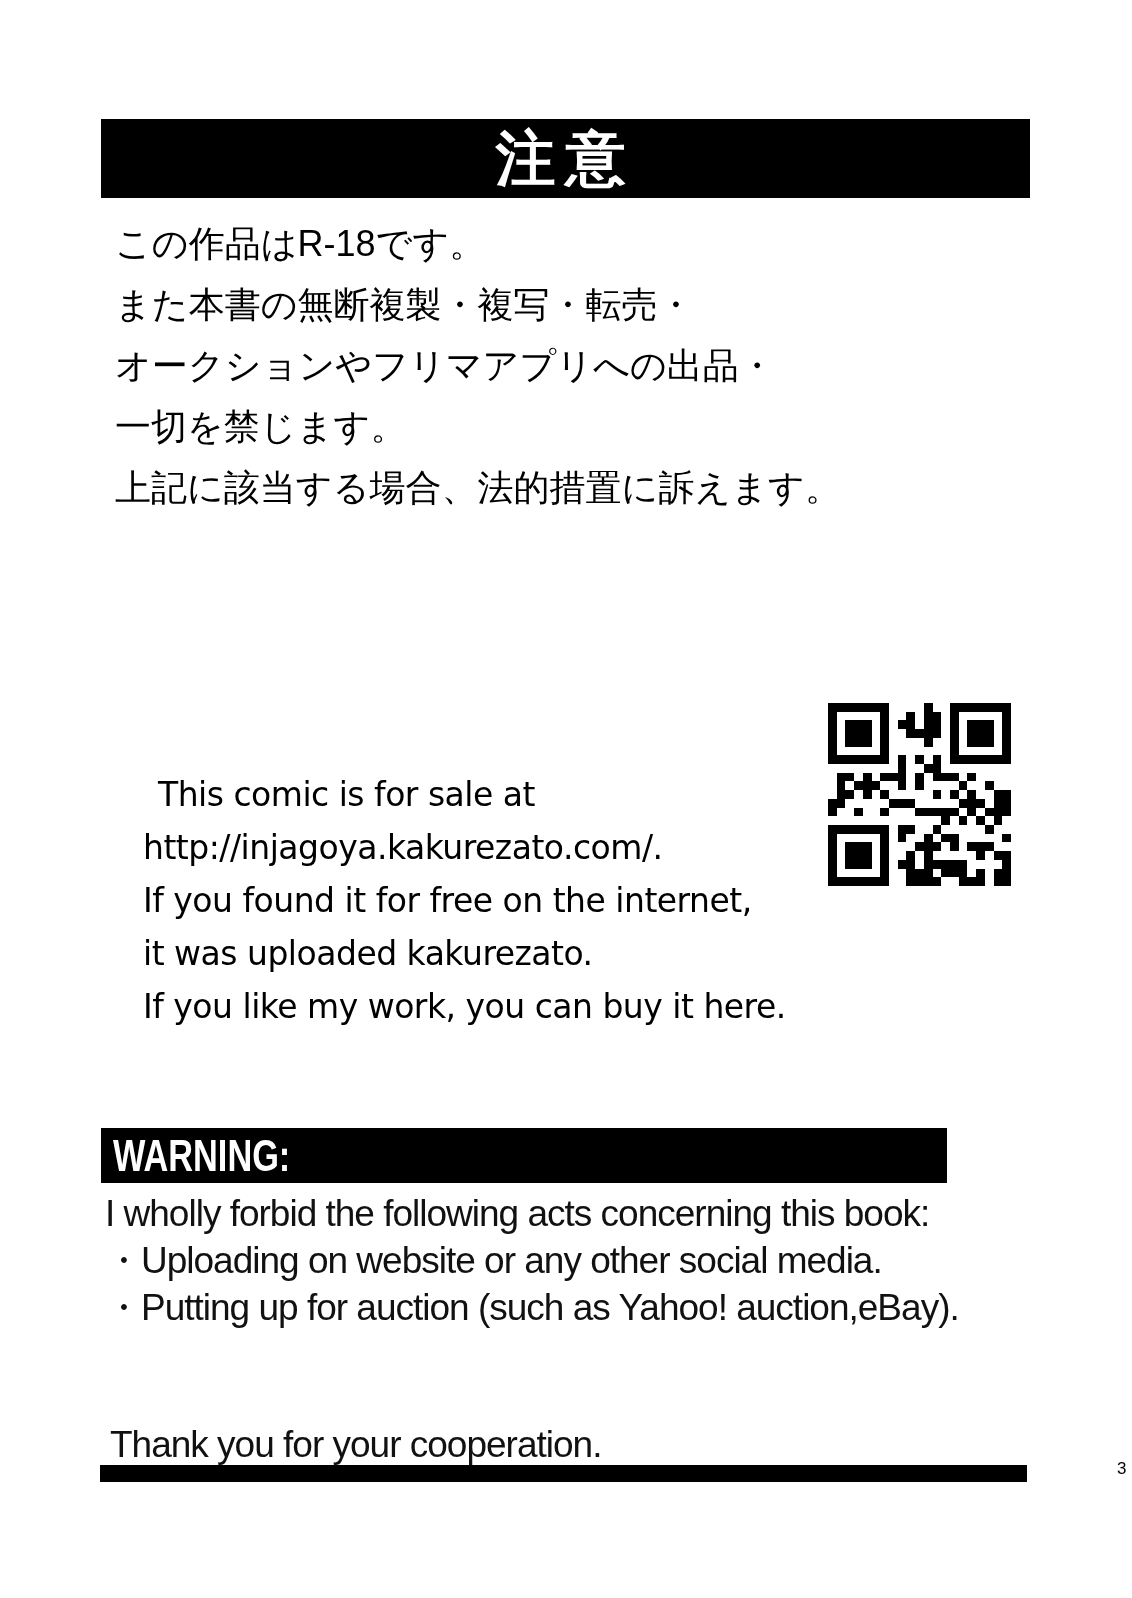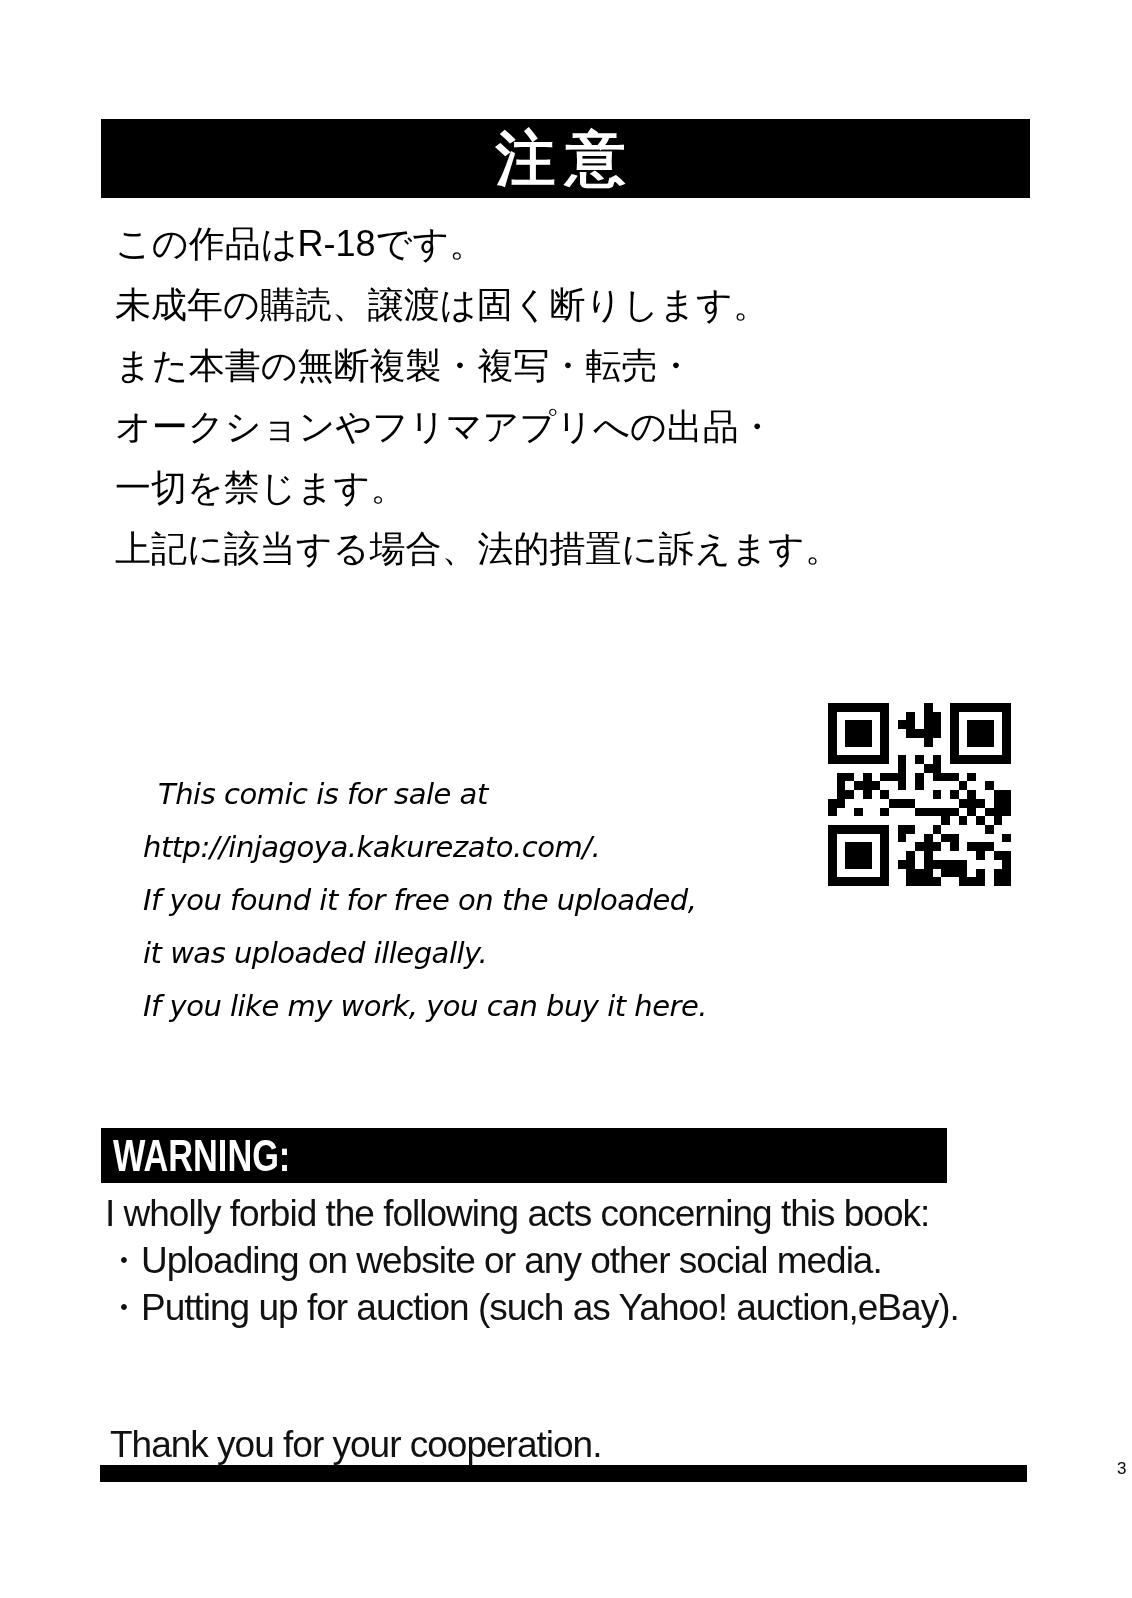--- a/index.html
+++ b/index.html
@@ -58,25 +58,24 @@
   .qr svg { display: block; width: 100%; height: 100%; }
 
   
   .en-block {
     position: absolute;
     left: 143px; top: 768px;
     width: 920px;
   }
   .en-block .line {
     font-family: "DejaVu Sans", "Liberation Sans", sans-serif;
-    font-size: 29px;
+    font-size: 33px;
     line-height: 53px;
     white-space: nowrap;
     letter-spacing: -0.5px;
-    font-style: italic;
   }
   .en-block .line.indent { padding-left: 15px; }
 
   
   .warning-bar {
     position: absolute;
     left: 101px; top: 1128px;
     width: 846px; height: 55px;
     background: #000000;
     display: flex;
@@ -135,21 +134,20 @@
 <body>
 
 <div class="page">
 
   <div class="caution-bar">
     <span>注意</span>
   </div>
 
   <div class="jp-block">
     <div class="line">この作品はR-18です。</div>
-    <div class="line">未成年の購読、譲渡は固く断りします。</div>
     <div class="line">また本書の無断複製・複写・転売・</div>
     <div class="line">オークションやフリマアプリへの出品・</div>
     <div class="line">一切を禁じます。</div>
     <div class="line">上記に該当する場合、法的措置に訴えます。</div>
   </div>
 
   <div class="qr">
     <svg id="qr-svg" viewBox="0 0 21 21" shape-rendering="crispEdges" xmlns="http://www.w3.org/2000/svg">
         <rect x="0" y="0" width="1" height="1" fill="#000"></rect>
         <rect x="1" y="0" width="1" height="1" fill="#000"></rect>
@@ -369,22 +367,22 @@
         <rect x="16" y="20" width="1" height="1" fill="#000"></rect>
         <rect x="17" y="20" width="1" height="1" fill="#000"></rect>
         <rect x="19" y="20" width="1" height="1" fill="#000"></rect>
         <rect x="20" y="20" width="1" height="1" fill="#000"></rect>
       </svg>
   </div>
 
   <div class="en-block">
     <div class="line indent">This comic is for sale at</div>
     <div class="line">http://injagoya.kakurezato.com/.</div>
-    <div class="line">If you found it for free on the uploaded,</div>
-    <div class="line">it was uploaded illegally.</div>
+    <div class="line">If you found it for free on the internet,</div>
+    <div class="line">it was uploaded kakurezato.</div>
     <div class="line">If you like my work, you can buy it here.</div>
   </div>
 
   <div class="warning-bar">
     <span>WARNING:</span>
   </div>
 
   <div class="warn-block">
     <div class="line">I wholly forbid the following acts concerning this book:</div>
     <div class="line">・Uploading on website or any other social media.</div>

